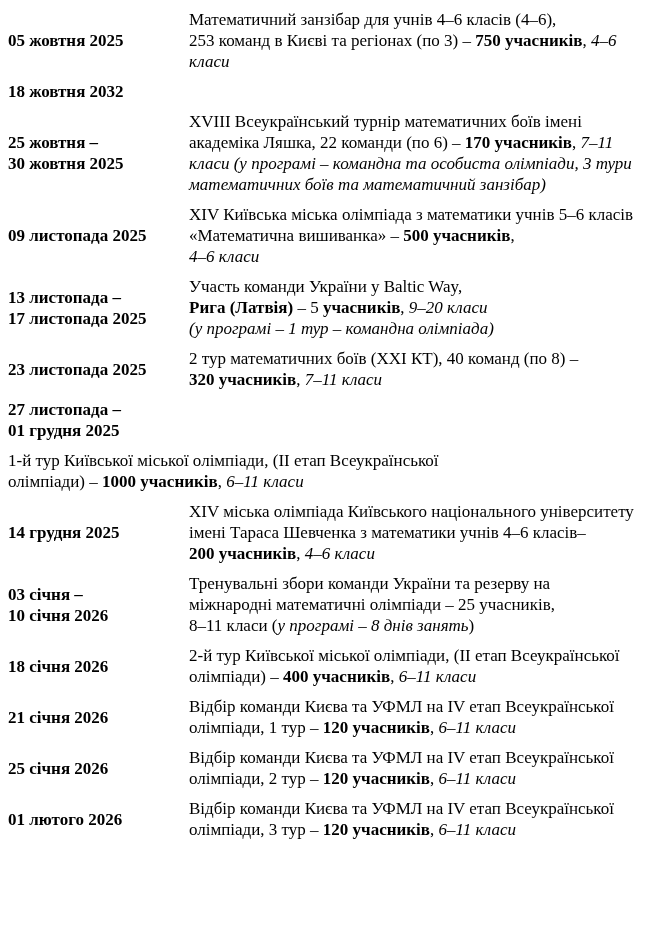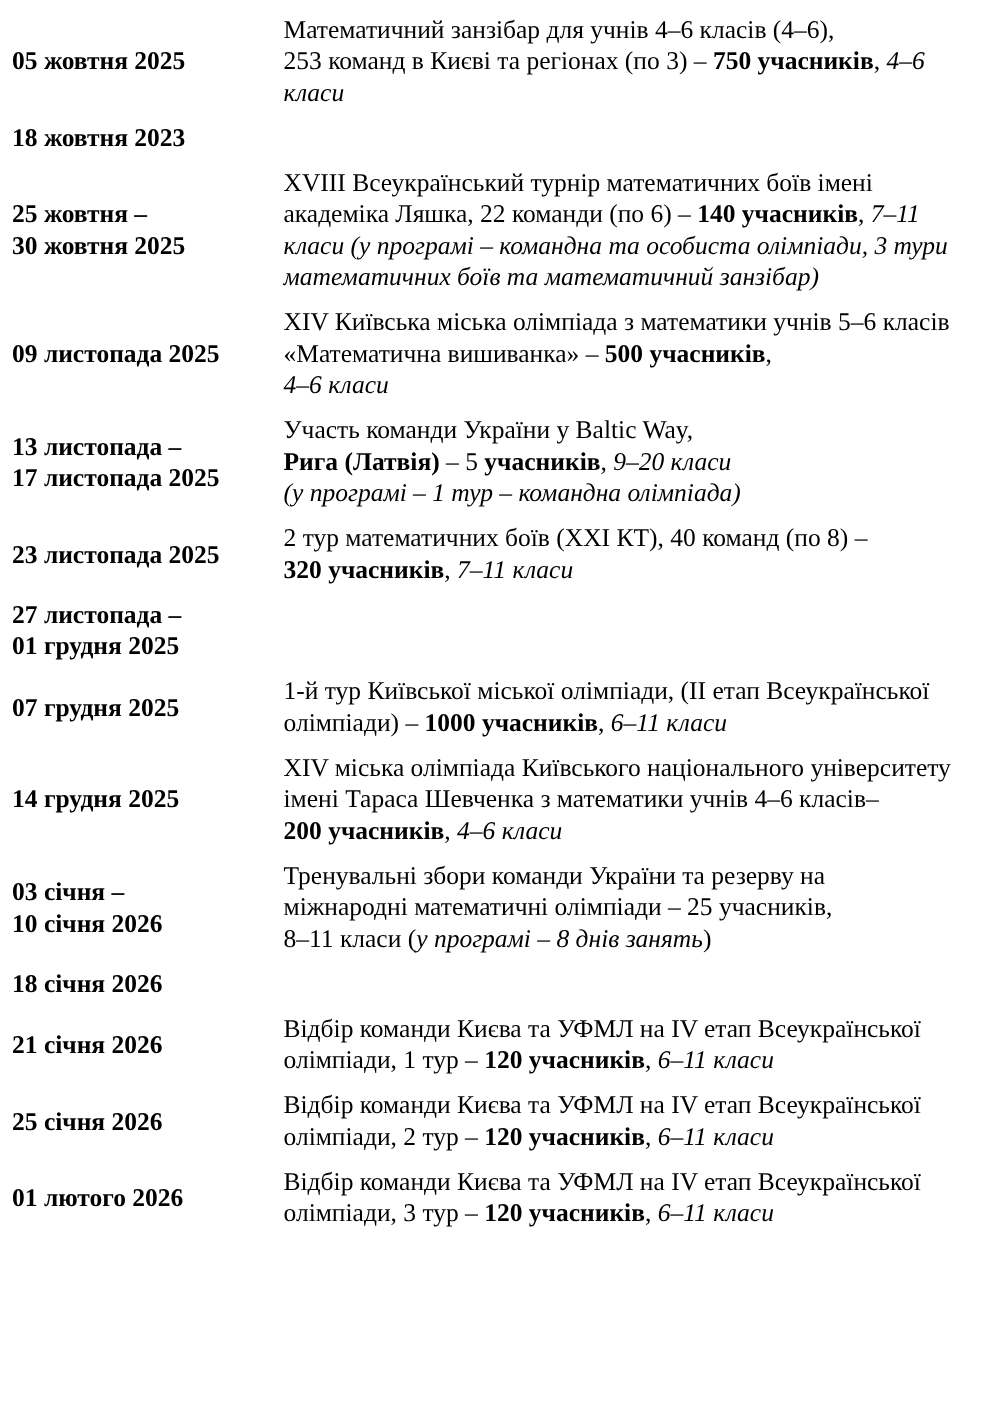--- a/index.html
+++ b/index.html
@@ -46,27 +46,27 @@
 
 <div class="page">
   <div id="schedule">
       <div class="row">
         <div class="date">05 жовтня 2025</div>
         <div class="desc"><span>Математичний занзібар для учнів 4–6 класів (4–6),
 253 команд в Києві та регіонах (по 3) – </span><span class="b">750 учасників</span><span>, </span><span class="i">4–6
 класи</span></div>
       </div>
       <div class="row">
-        <div class="date">18 жовтня 2023</div>
+        <div class="date">18 жовтня 2032</div>
       </div>
       <div class="row">
         <div class="date">25 жовтня –
 30 жовтня 2025</div>
         <div class="desc"><span>XVIII Всеукраїнський турнір математичних боїв імені
-академіка Ляшка, 22 команди (по 6) – </span><span class="b">140 учасників</span><span>, </span><span class="i">7–11
+академіка Ляшка, 22 команди (по 6) – </span><span class="b">170 учасників</span><span>, </span><span class="i">7–11
 класи (у програмі – командна та особиста олімпіади, 3 тури
 математичних боїв та математичний занзібар)</span></div>
       </div>
       <div class="row">
         <div class="date">09 листопада 2025</div>
         <div class="desc"><span>XIV Київська міська олімпіада з математики учнів 5–6 класів
 «Математична вишиванка» – </span><span class="b">500 учасників</span><span>,
 </span><span class="i">4–6 класи</span></div>
       </div>
       <div class="row">
@@ -79,39 +79,40 @@
       <div class="row">
         <div class="date">23 листопада 2025</div>
         <div class="desc"><span>2 тур математичних боїв (XXI КТ), 40 команд (по 8) –
 </span><span class="b">320 учасників</span><span>, </span><span class="i">7–11 класи</span></div>
       </div>
       <div class="row">
         <div class="date">27 листопада –
 01 грудня 2025</div>
       </div>
       <div class="row">
-        <div class="date">07 грудня 2025</div>
         <div class="desc"><span>1-й тур Київської міської олімпіади, (ІІ етап Всеукраїнської
 олімпіади) – </span><span class="b">1000 учасників</span><span>, </span><span class="i">6–11 класи</span></div>
       </div>
       <div class="row">
         <div class="date">14 грудня 2025</div>
         <div class="desc"><span>XIV міська олімпіада Київського національного університету
 імені Тараса Шевченка з математики учнів 4–6 класів–
 </span><span class="b">200 учасників</span><span>, </span><span class="i">4–6 класи</span></div>
       </div>
       <div class="row">
         <div class="date">03 січня –
 10 січня 2026</div>
         <div class="desc"><span>Тренувальні збори команди України та резерву на
 міжнародні математичні олімпіади – 25 учасників,
 8–11 класи (</span><span class="i">у програмі – 8 днів занять</span><span>)</span></div>
       </div>
       <div class="row">
         <div class="date">18 січня 2026</div>
+        <div class="desc"><span>2-й тур Київської міської олімпіади, (ІІ етап Всеукраїнської
+олімпіади) – </span><span class="b">400 учасників</span><span>, </span><span class="i">6–11 класи</span></div>
       </div>
       <div class="row">
         <div class="date">21 січня 2026</div>
         <div class="desc"><span>Відбір команди Києва та УФМЛ на IV етап Всеукраїнської
 олімпіади, 1 тур – </span><span class="b">120 учасників</span><span>, </span><span class="i">6–11 класи</span></div>
       </div>
       <div class="row">
         <div class="date">25 січня 2026</div>
         <div class="desc"><span>Відбір команди Києва та УФМЛ на IV етап Всеукраїнської
 олімпіади, 2 тур – </span><span class="b">120 учасників</span><span>, </span><span class="i">6–11 класи</span></div>

